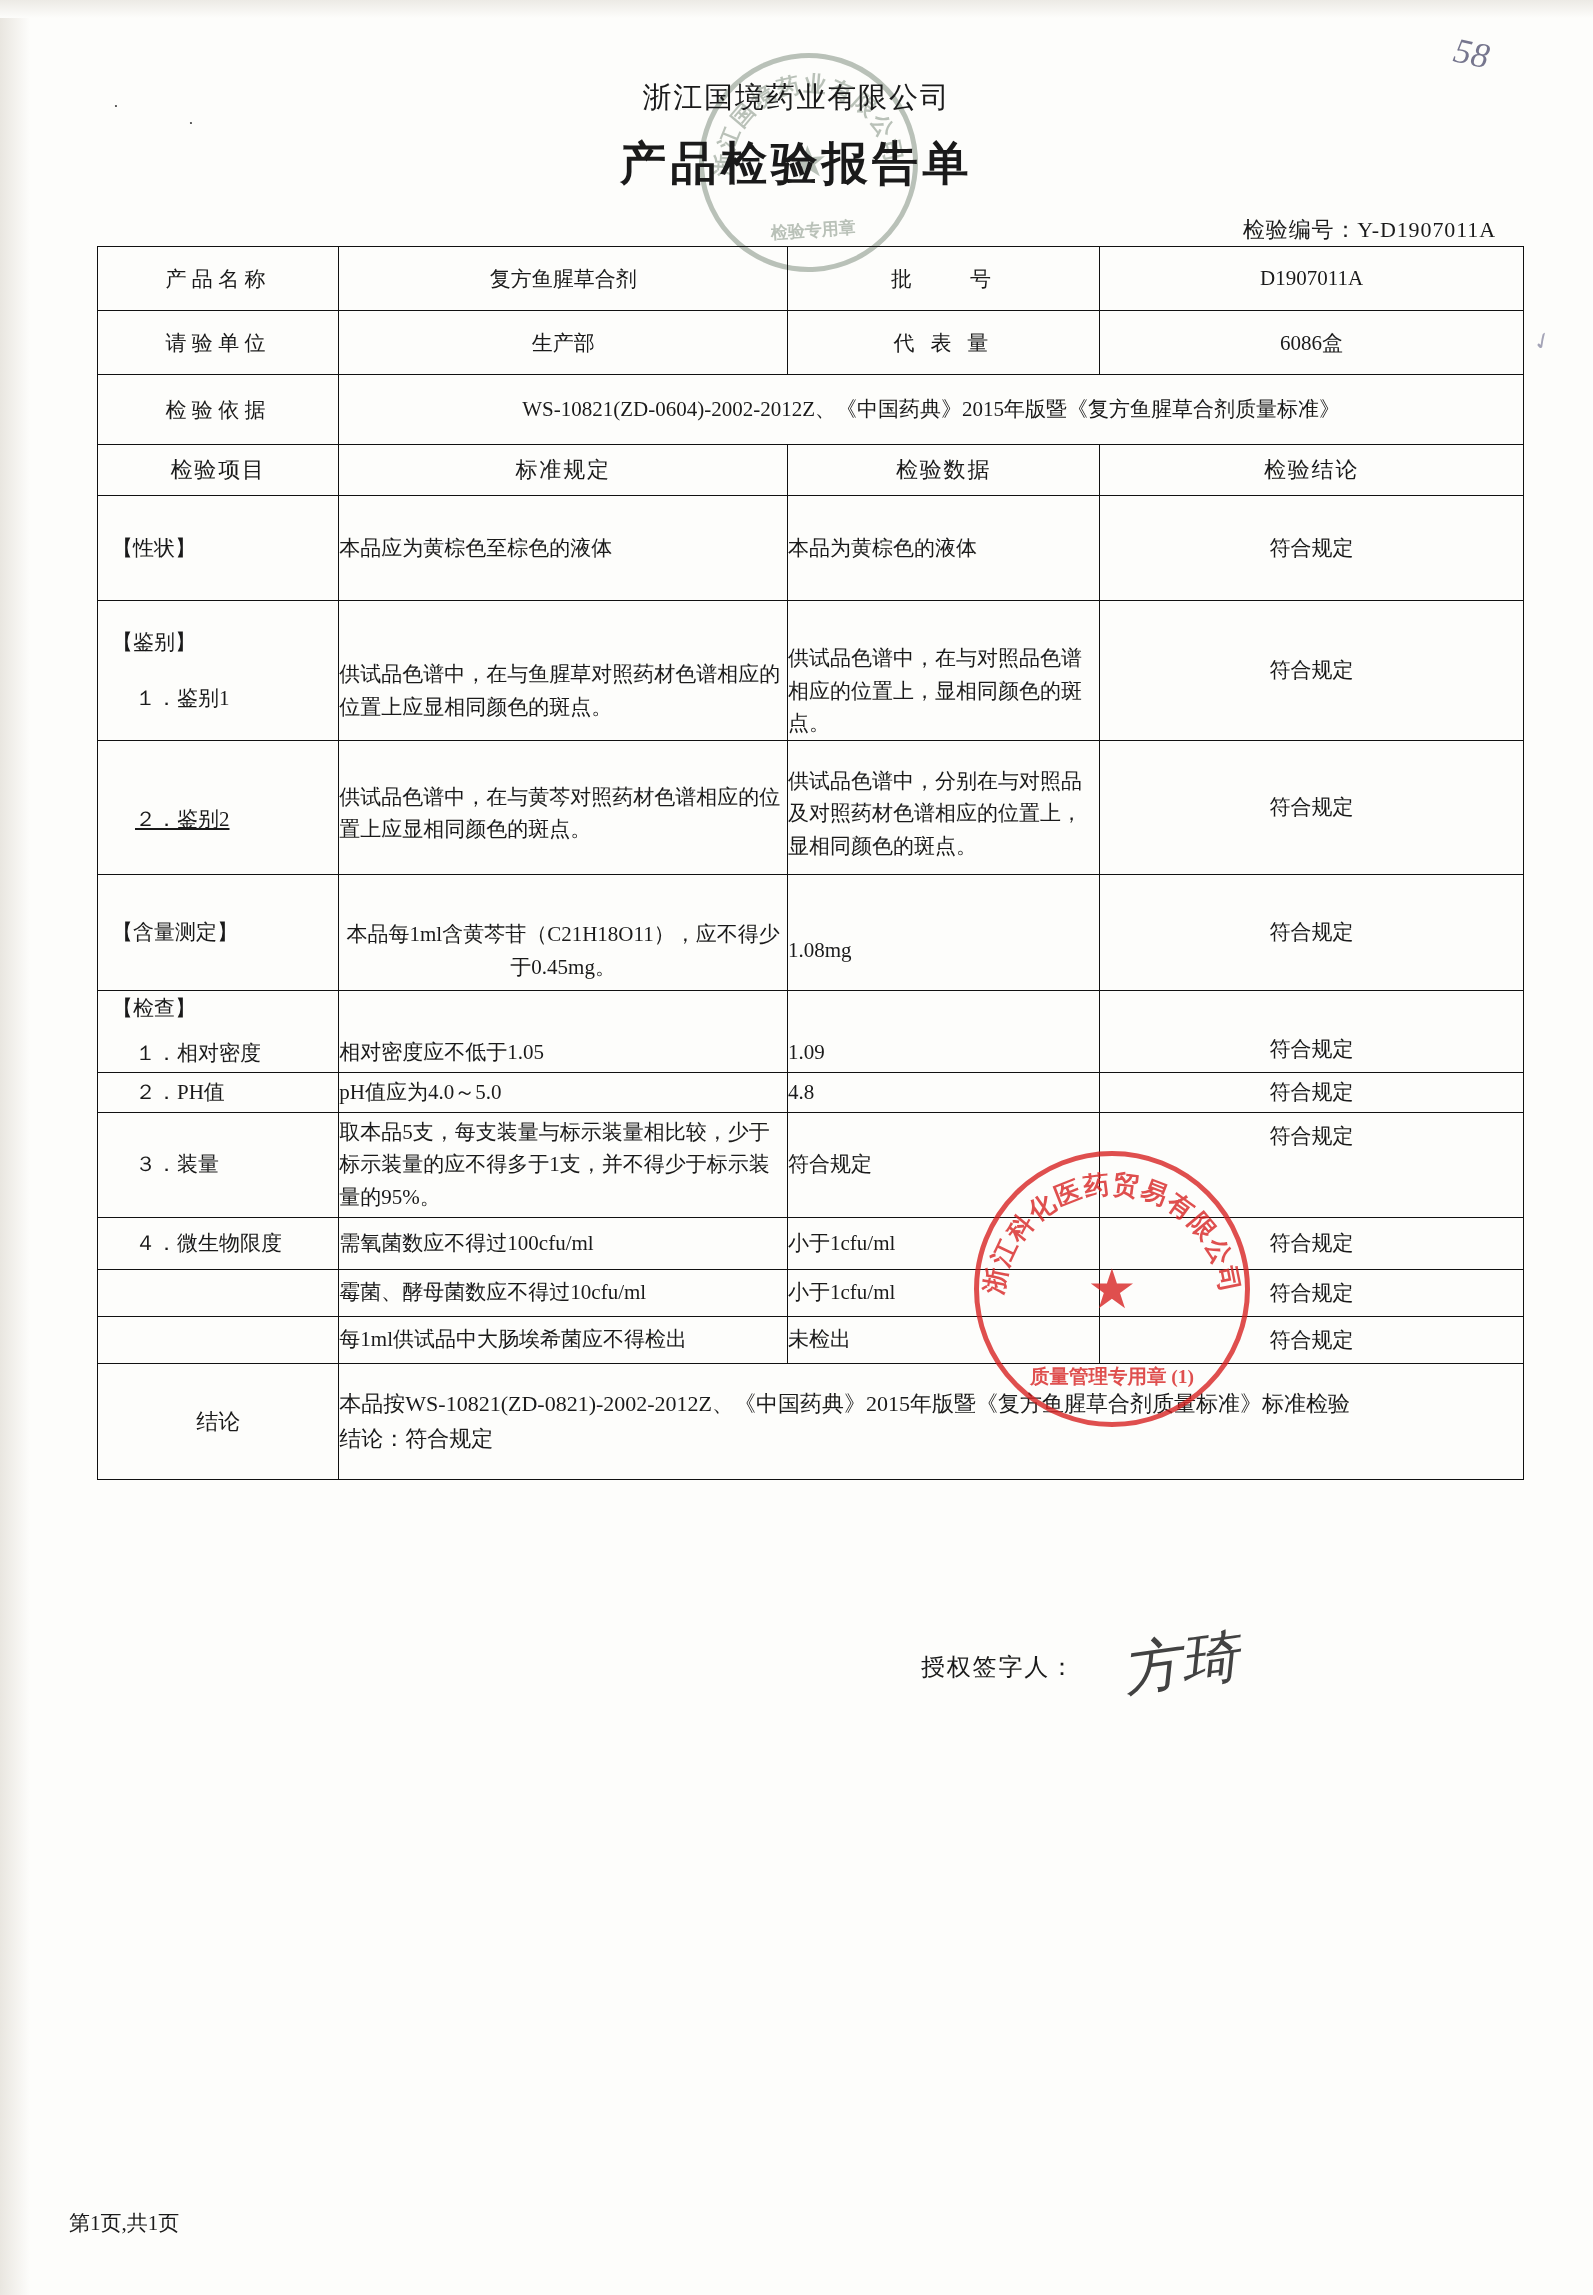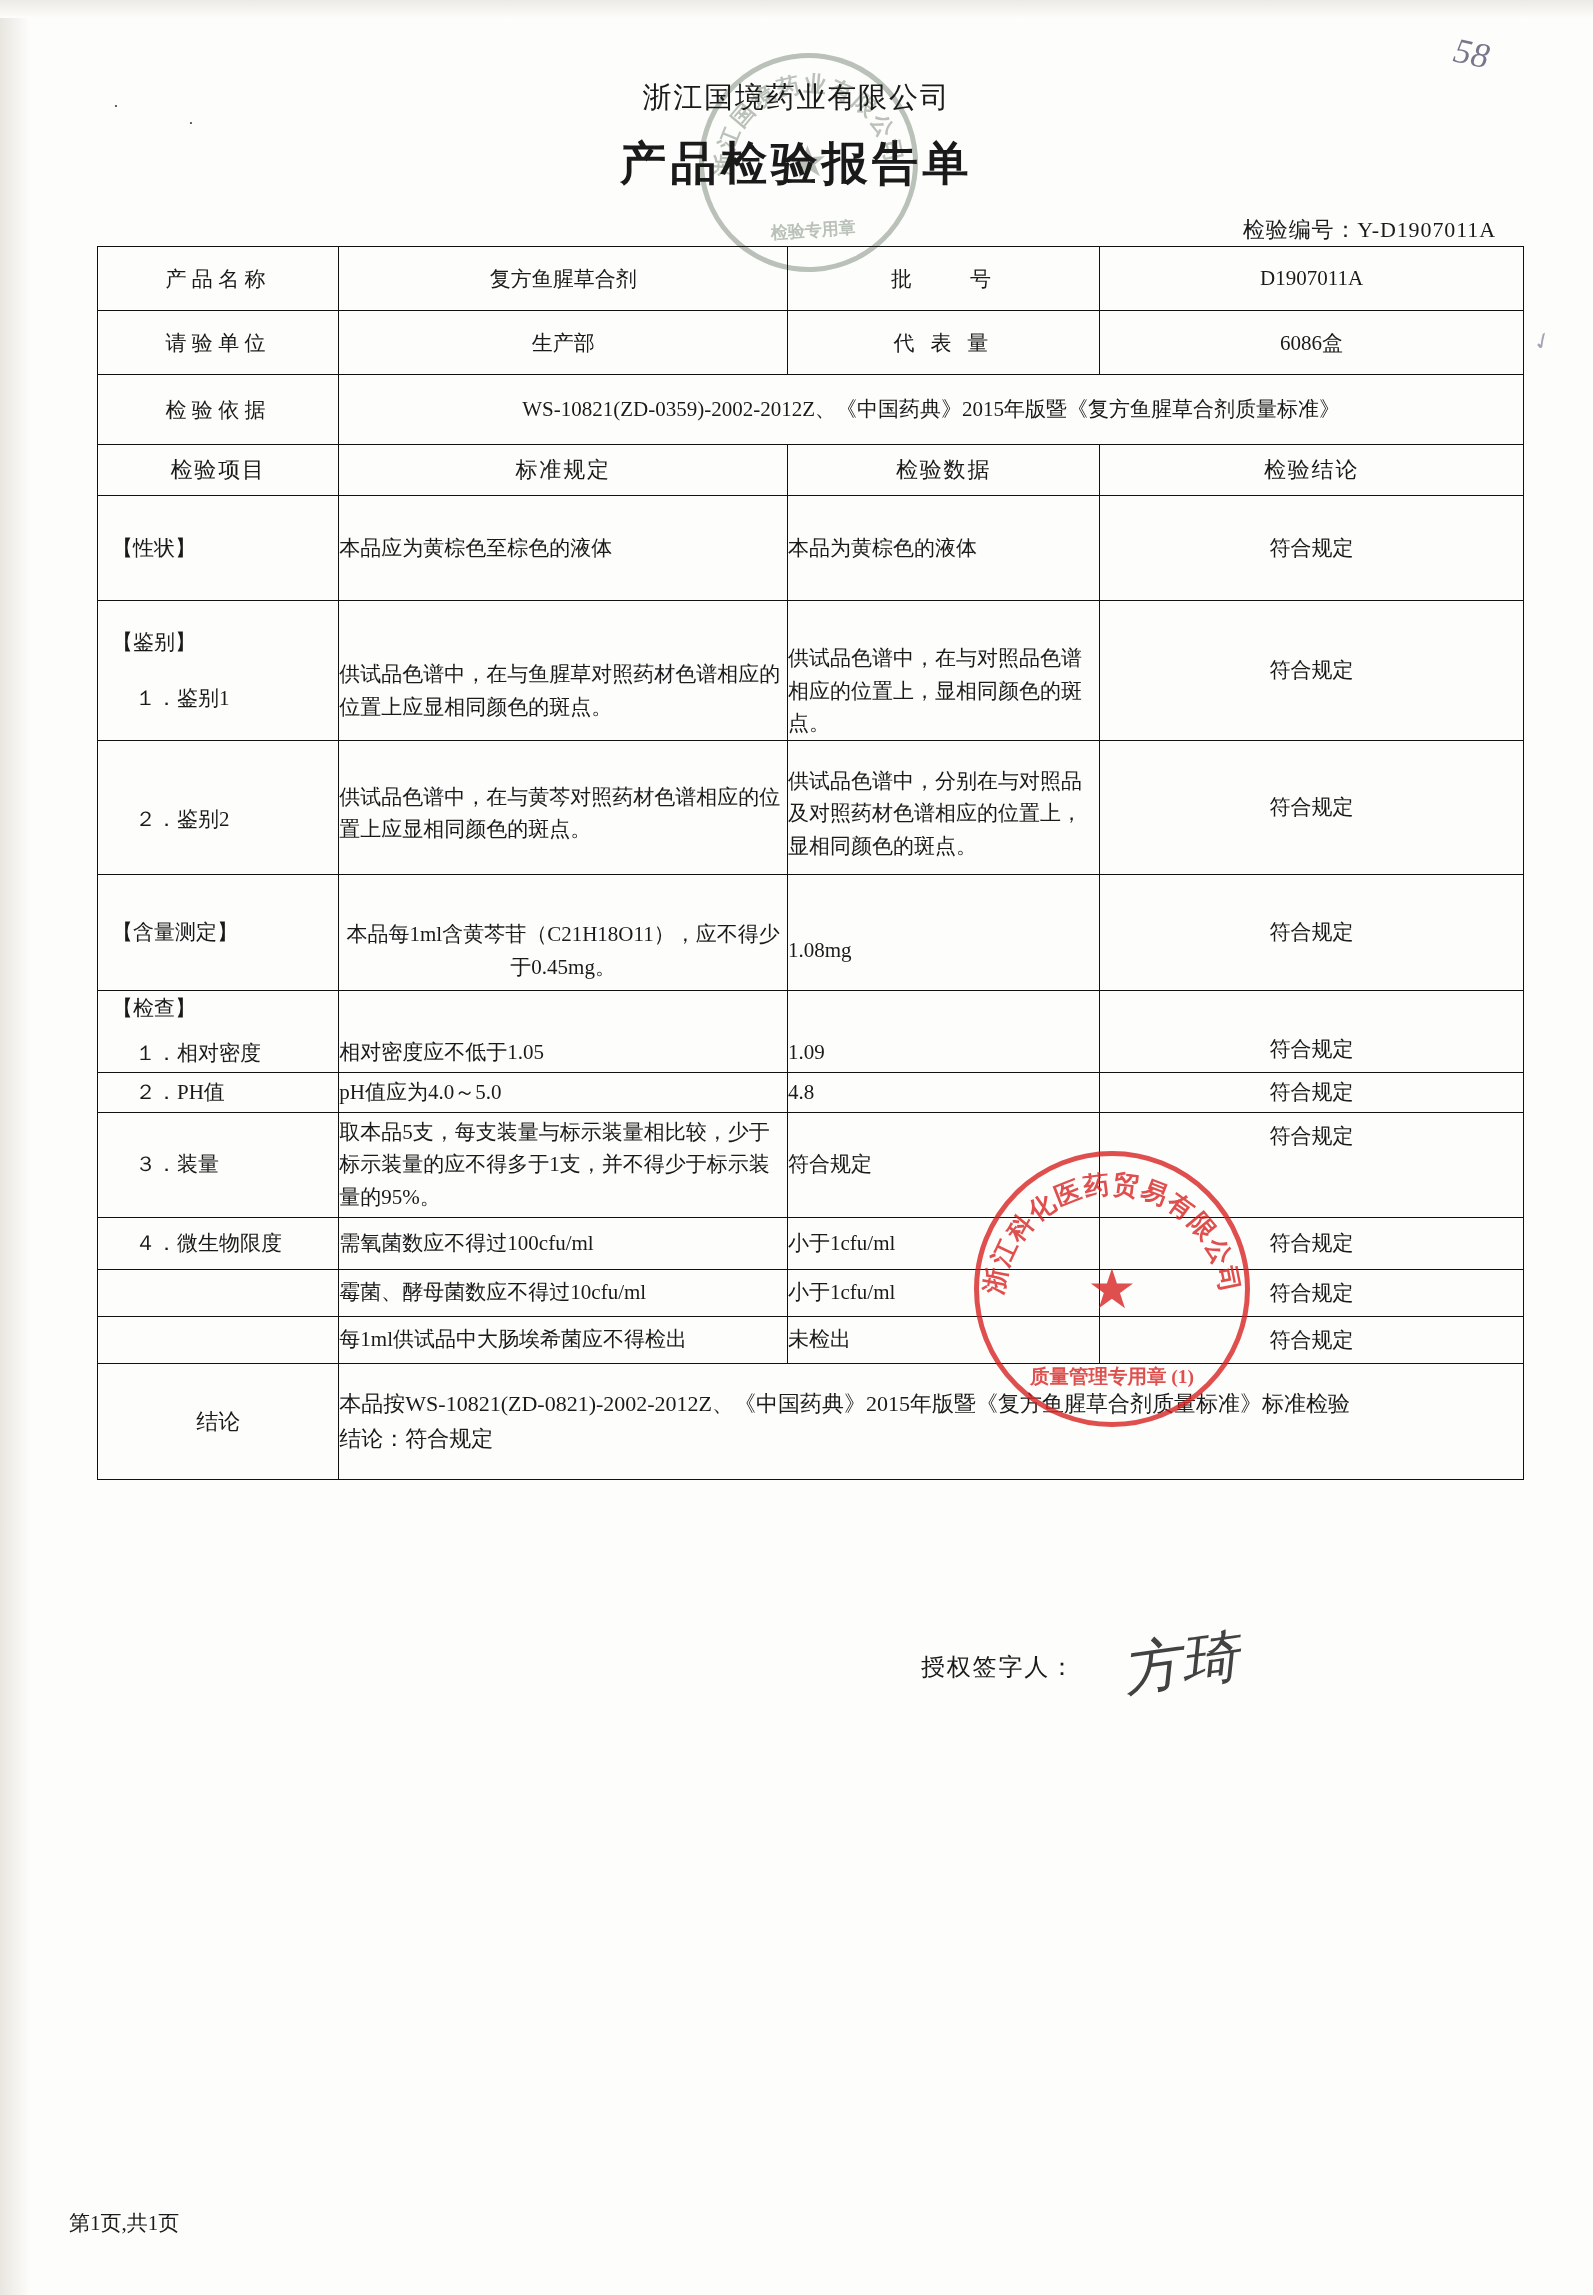--- a/index.html
+++ b/index.html
@@ -278,21 +278,21 @@
       <td class="val" style="width:545px;">D1907011A</td>
     </tr>
     <tr class="row-h">
       <td class="lbl">请验单位</td>
       <td class="val">生产部</td>
       <td class="lbl">代 表 量</td>
       <td class="val">6086盒</td>
     </tr>
     <tr>
       <td class="lbl" style="height:69px;">检验依据</td>
-      <td class="basis-cell" colspan="3">WS-10821(ZD-0359)-2002-2012Z、《中国药典》2015年版暨《复方鱼腥草合剂质量标准》</td>
+      <td class="basis-cell" colspan="3">WS-10821(ZD-0604)-2002-2012Z、《中国药典》2015年版暨《复方鱼腥草合剂质量标准》</td>
     </tr>
 
     <tr>
       <td class="hdr col-item">检验项目</td>
       <td class="hdr col-std">标准规定</td>
       <td class="hdr col-data">检验数据</td>
       <td class="hdr col-concl">检验结论</td>
     </tr>
 
     <tr>
@@ -309,21 +309,21 @@
         <div class="section-head">【鉴别】</div>
         <div class="indent1" style="margin-top:23px;">１．鉴别1</div>
       </td>
       <td class="cell-pad" style="padding-top:41px;">供试品色谱中，在与鱼腥草对照药材色谱相应的位置上应显相同颜色的斑点。</td>
       <td class="cell-pad" style="padding-top:41px;">供试品色谱中，在与对照品色谱相应的位置上，显相同颜色的斑点。</td>
       <td class="concl">符合规定</td>
     </tr>
 
     <tr>
       <td class="cell-pad" style="height:133px;">
-        <div class="indent1" style="margin-top:25px;">２．鉴别2</div>
+        <div class="indent1" style="margin-top:25px;text-decoration:underline;">２．鉴别2</div>
       </td>
       <td class="cell-pad" style="padding-top:12.4px;">供试品色谱中，在与黄芩对照药材色谱相应的位置上应显相同颜色的斑点。</td>
       <td class="cell-pad" style="padding-top:12.4px;">供试品色谱中，分别在与对照品及对照药材色谱相应的位置上，显相同颜色的斑点。</td>
       <td class="concl">符合规定</td>
     </tr>
 
     <tr>
       <td class="cell-pad" style="height:115px;">
         <div class="section-head">【含量测定】</div>
       </td>

